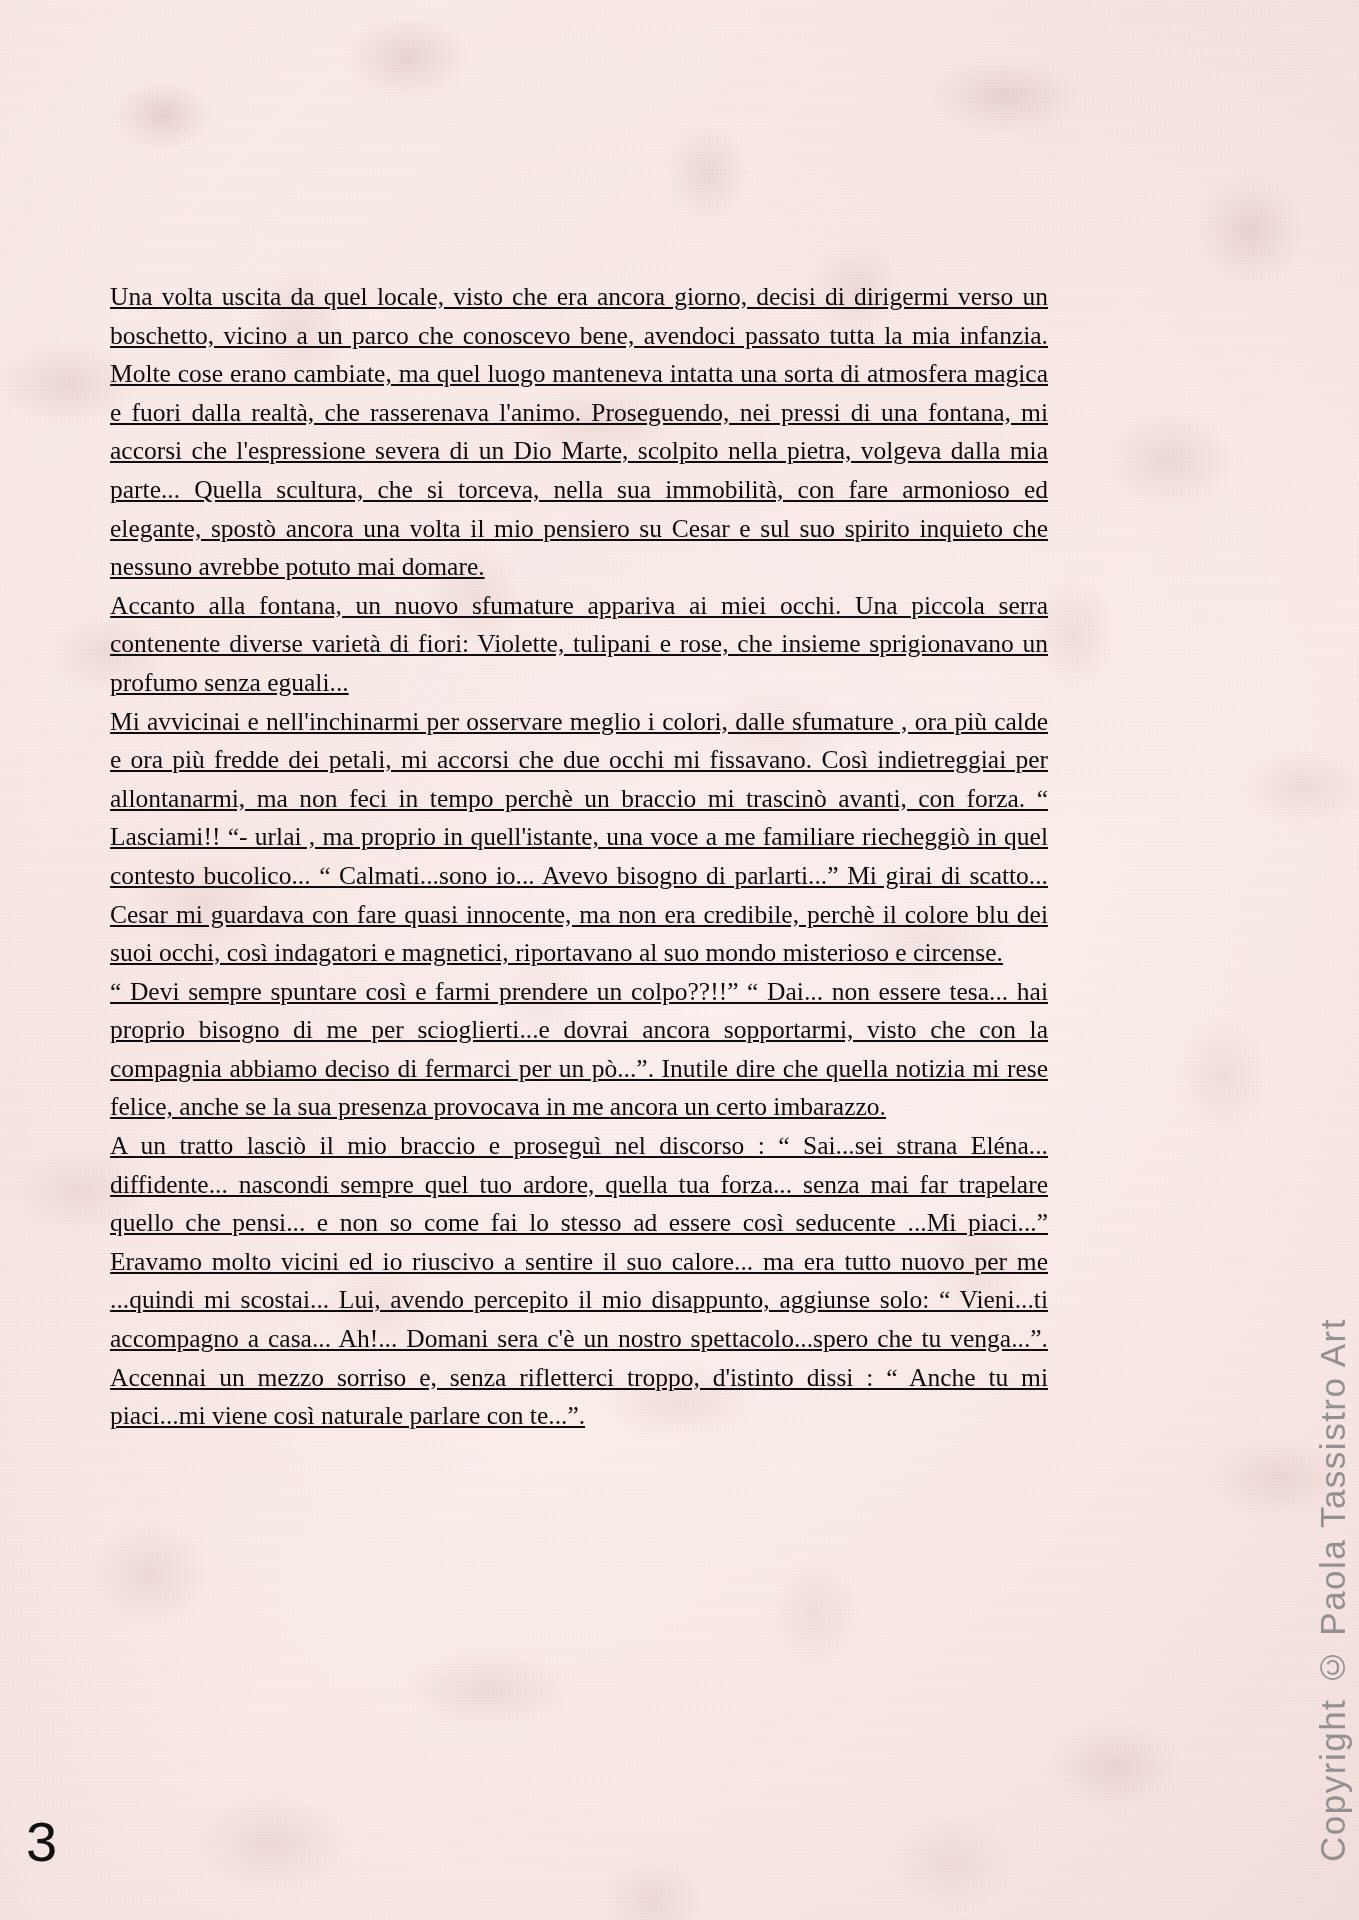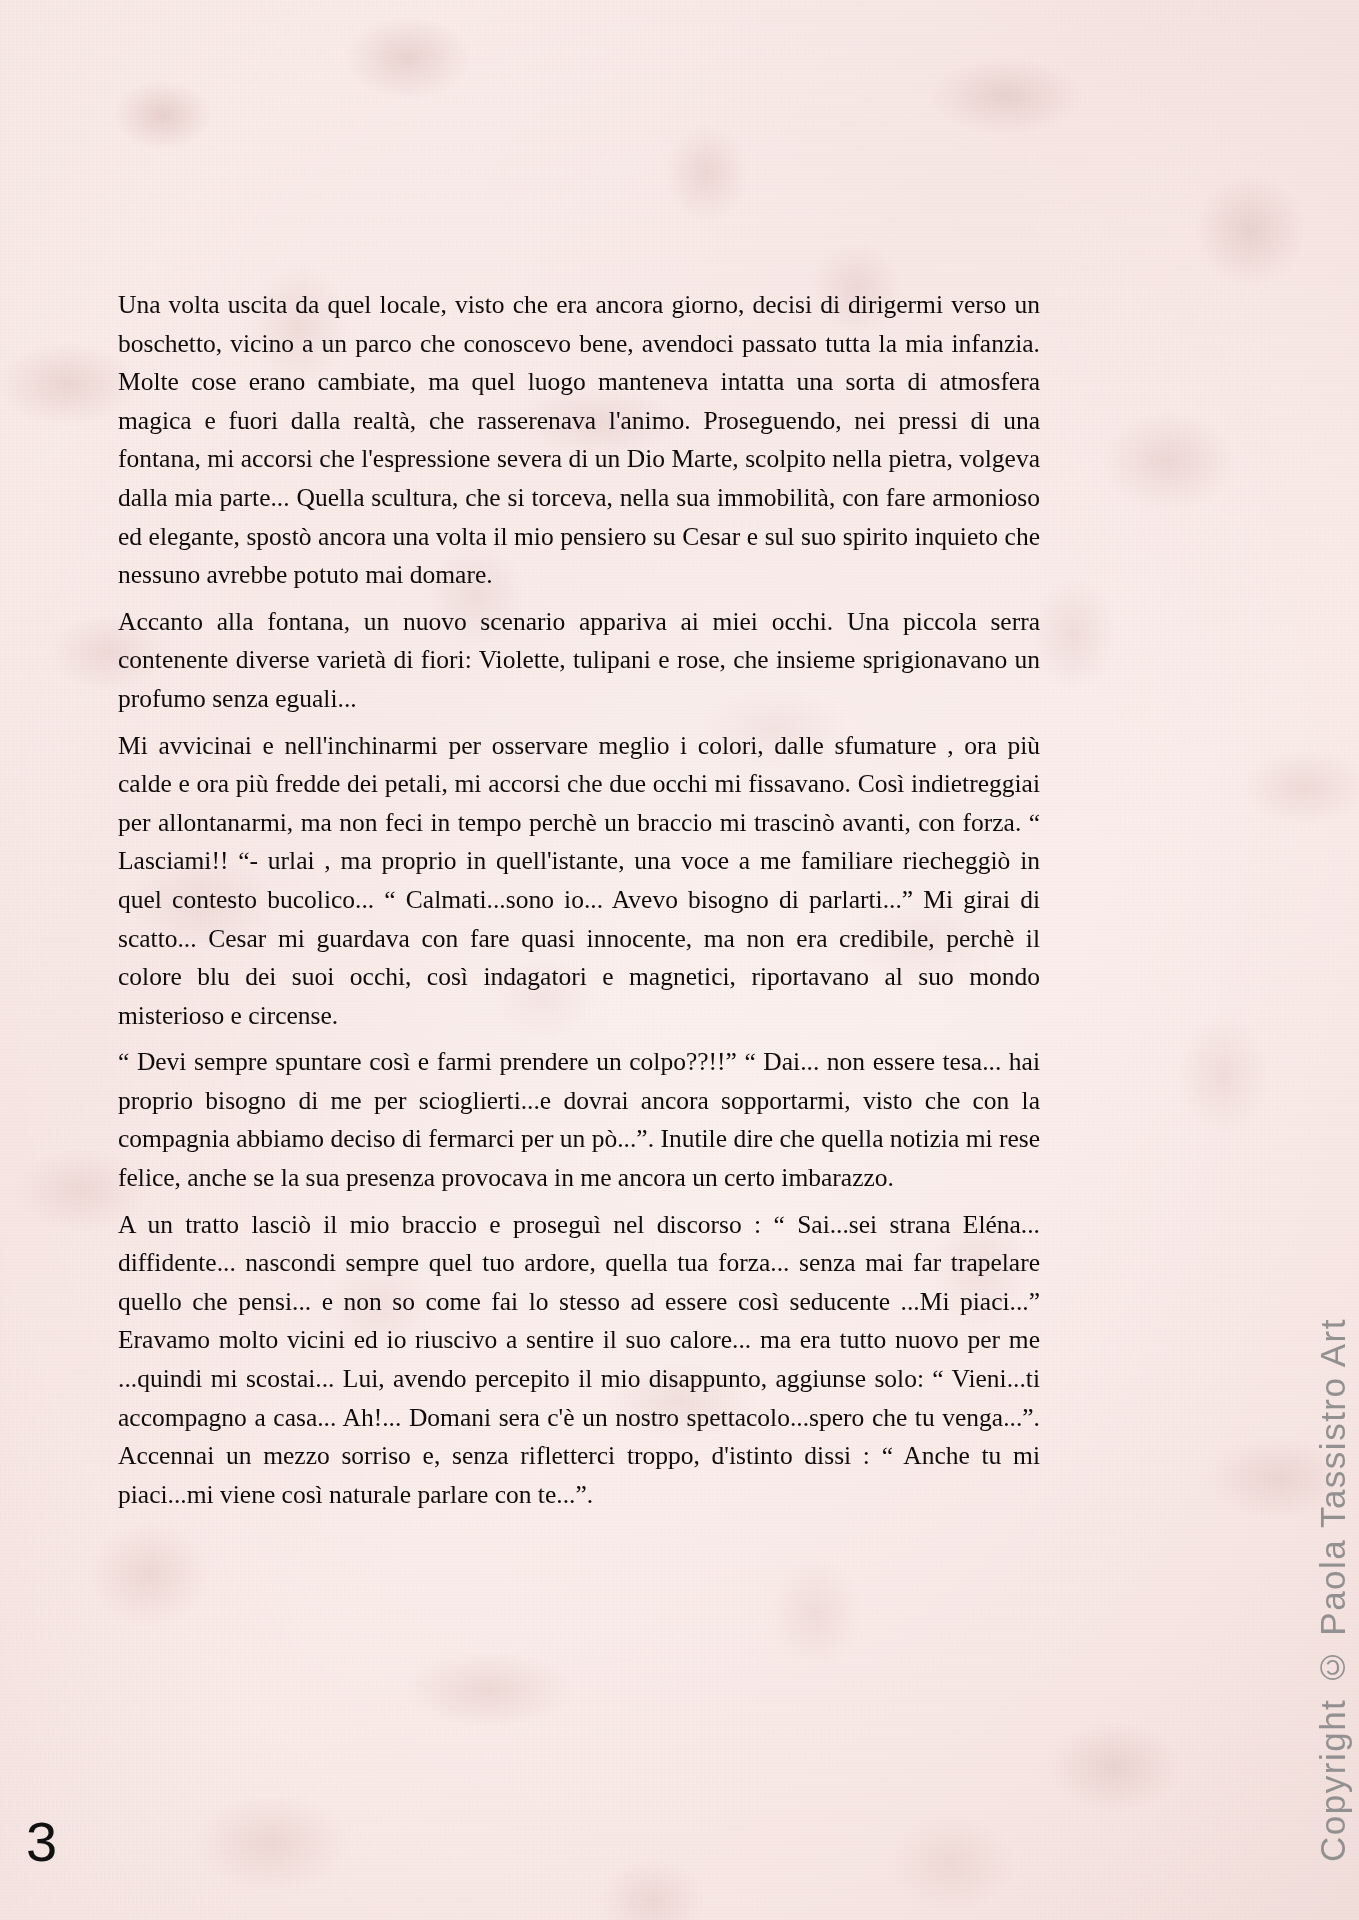--- a/index.html
+++ b/index.html
@@ -77,22 +77,23 @@
     left: 110px;
     top: 278px;
     width: 938px;
     color: #100b0c;
     font-size: 25.5px;
     line-height: 38.6px;
     text-align: justify;
     text-justify: inter-word;
   }
   .text-block p {
-    margin: 8px;
+    margin: 0;
     text-align: justify;
+    text-decoration: underline;
   }
   .text-block p.last-line-natural {
     text-align-last: left;
   }
 
   
   .page-number {
     position: absolute;
     left: 26px;
     bottom: 46px;
@@ -120,21 +121,21 @@
 </style>
 </head>
 <body>
 
 <div class="page">
   <div class="grain"></div>
   <div class="vignette"></div>
 
   <div class="text-block">
     <p>Una volta uscita da quel locale, visto che era ancora giorno, decisi di dirigermi verso un boschetto, vicino a un parco che conoscevo bene, avendoci passato tutta la mia infanzia. Molte cose erano cambiate, ma quel luogo manteneva intatta una sorta di atmosfera magica e fuori dalla realtà, che rasserenava l'animo. Proseguendo, nei pressi di una fontana, mi accorsi che l'espressione severa di un Dio Marte, scolpito nella pietra, volgeva dalla mia parte... Quella scultura, che si torceva, nella sua immobilità, con fare armonioso ed elegante, spostò ancora una volta il mio pensiero su Cesar e sul suo spirito inquieto che nessuno avrebbe potuto mai domare.</p>
-    <p class="last-line-natural">Accanto alla fontana, un nuovo scenario appariva ai miei occhi. Una piccola serra contenente diverse varietà di fiori: Violette, tulipani e rose, che insieme sprigionavano un profumo senza eguali...</p>
+    <p class="last-line-natural">Accanto alla fontana, un nuovo sfumature appariva ai miei occhi. Una piccola serra contenente diverse varietà di fiori: Violette, tulipani e rose, che insieme sprigionavano un profumo senza eguali...</p>
     <p>Mi avvicinai e nell'inchinarmi per osservare meglio i colori, dalle sfumature , ora più calde e ora più fredde dei petali, mi accorsi che due occhi mi fissavano. Così indietreggiai per allontanarmi, ma non feci in tempo perchè un braccio mi trascinò avanti, con forza. “ Lasciami!! “- urlai , ma proprio in quell'istante, una voce a me familiare riecheggiò in quel contesto bucolico... “ Calmati...sono io... Avevo bisogno di parlarti...” Mi girai di scatto... Cesar mi guardava con fare quasi innocente, ma non era credibile,  perchè il colore blu dei suoi occhi, così indagatori e magnetici, riportavano al suo mondo misterioso e circense.</p>
     <p>“ Devi sempre spuntare così e farmi prendere un colpo??!!” “ Dai... non essere tesa... hai proprio bisogno di me per scioglierti...e dovrai ancora sopportarmi, visto che con la compagnia abbiamo deciso di fermarci per un pò...”. Inutile dire che quella  notizia mi rese felice, anche se la sua presenza provocava in me ancora un certo imbarazzo.</p>
     <p class="last-line-natural">A un tratto lasciò il mio braccio e proseguì nel discorso : “ Sai...sei strana Eléna... diffidente... nascondi sempre quel tuo ardore, quella tua forza... senza mai far trapelare quello che pensi... e non so come fai lo stesso ad essere così seducente ...Mi piaci...”  Eravamo molto vicini ed io riuscivo a sentire il suo calore... ma era tutto nuovo per me ...quindi mi scostai... Lui, avendo percepito il mio disappunto, aggiunse solo: “ Vieni...ti accompagno a casa... Ah!... Domani sera c'è un nostro spettacolo...spero che tu venga...”. Accennai un mezzo sorriso e, senza rifletterci troppo, d'istinto dissi : “ Anche tu mi piaci...mi viene così naturale parlare con te...”.</p>
   </div>
 
   <div class="page-number">3</div>
 
   <div class="copyright">Copyright © Paola Tassistro Art</div>
 </div>
 

